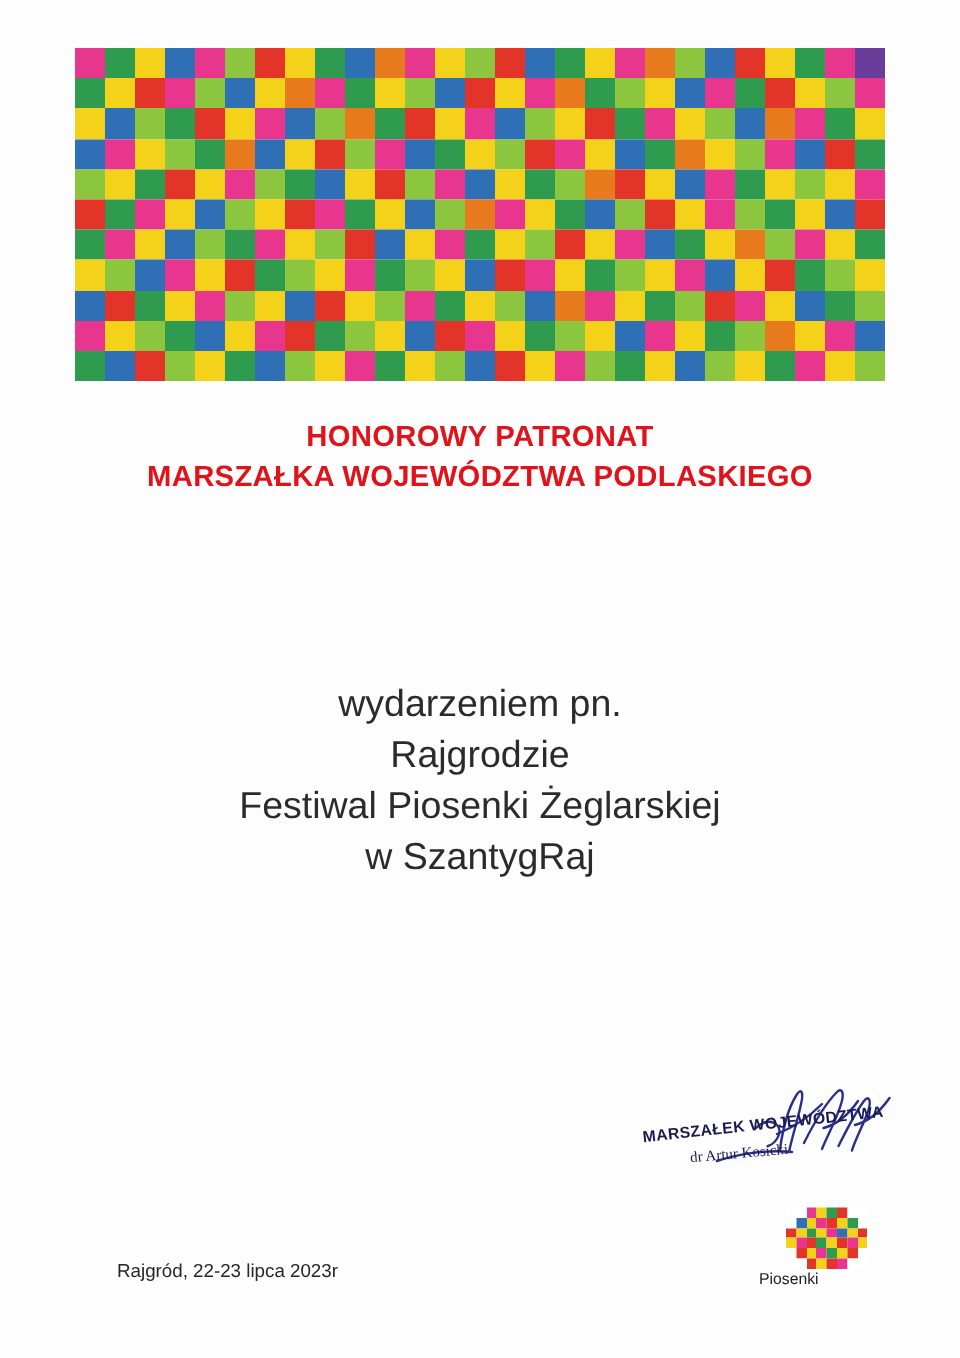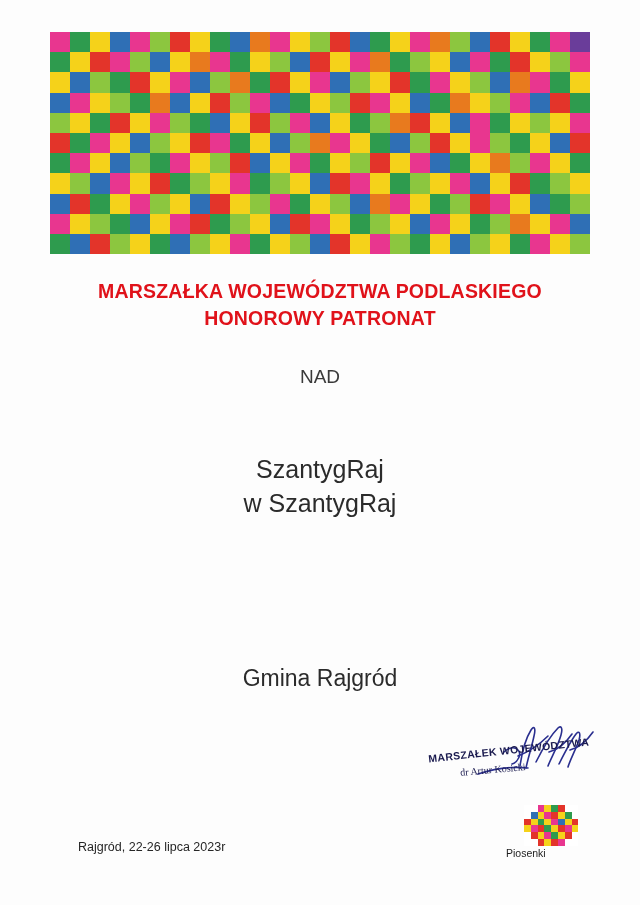--- a/index.html
+++ b/index.html
@@ -454,32 +454,32 @@
       <i style="background: rgb(47, 111, 181);"></i>
       <i style="background: rgb(140, 198, 63);"></i>
       <i style="background: rgb(245, 210, 26);"></i>
       <i style="background: rgb(46, 155, 78);"></i>
       <i style="background: rgb(232, 54, 143);"></i>
       <i style="background: rgb(245, 210, 26);"></i>
       <i style="background: rgb(140, 198, 63);"></i>
     </div>
 
   <div class="honor">
+    <div>HONOROWY PATRONAT</div>
     <div>MARSZAŁKA WOJEWÓDZTWA PODLASKIEGO</div>
-    <div>HONOROWY PATRONAT</div>
   </div>
 
-  <div class="nad">NAD</div>
 
   <div class="event">
-    <div>SzantygRaj</div>
+    <div>wydarzeniem pn.</div>
+    <div>Rajgrodzie</div>
+    <div>Festiwal Piosenki Żeglarskiej</div>
     <div>w SzantygRaj</div>
   </div>
 
-  <div class="organizer">Gmina Rajgród</div>
 
   <div class="sig-block">
     <svg class="sig-scribble" viewBox="0 0 190 70" xmlns="http://www.w3.org/2000/svg">
       <g fill="none" stroke="#2a2f8f" stroke-width="1.6" stroke-linecap="round">
         <path d="M102 44 C104 30, 108 16, 113 8 C116 3, 118 6, 116 14 C114 24, 110 36, 108 46"></path>
         <path d="M100 34 C110 30, 120 24, 130 14"></path>
         <path d="M118 40 C124 28, 132 14, 140 6 C143 3, 145 6, 143 13 C140 24, 133 36, 130 44"></path>
         <path d="M131 30 C139 28, 147 22, 154 12"></path>
         <path d="M141 42 C146 32, 152 20, 158 12 C161 8, 163 11, 161 18 C158 27, 152 38, 150 45"></path>
         <path d="M152 28 C160 26, 168 20, 175 10"></path>
@@ -538,15 +538,15 @@
         <i style="background: rgb(227, 52, 42);"></i>
         <i style="background: rgb(245, 210, 26);"></i>
         <i style="background: rgb(227, 52, 42);"></i>
         <i style="background: rgb(232, 54, 143);"></i>
         <i style="background: rgb(255, 255, 255);"></i>
         <i style="background: rgb(255, 255, 255);"></i>
       </div>
     <div class="logo-label">Piosenki</div>
   </div>
 
-  <div class="place-date">Rajgród, 22-26 lipca 2023r</div>
+  <div class="place-date">Rajgród, 22-23 lipca 2023r</div>
 
 </div>
 
 </body></html>

